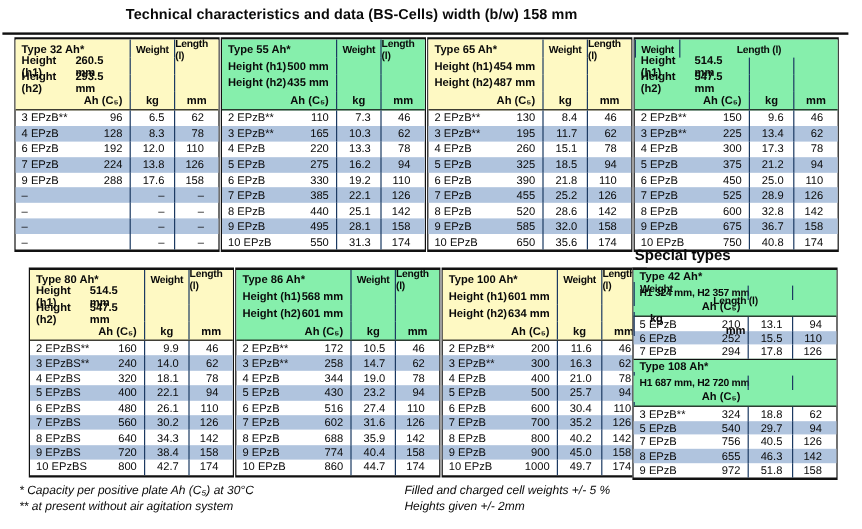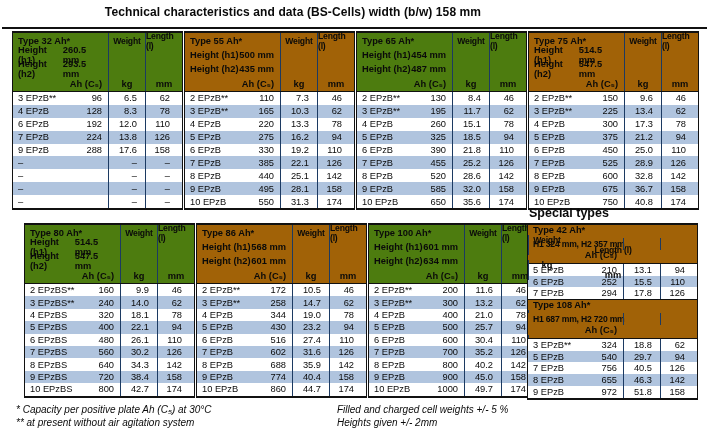--- a/index.html
+++ b/index.html
@@ -13,22 +13,22 @@
 
   .tables-row{position:absolute;display:flex;gap:1px;}
   .top-tables{left:12px;top:31px;}
   .bottom-tables{left:24px;top:223px;}
   .special-wrap{position:absolute;left:527px;top:206px;width:172px;}
   .special-heading{font-size:12.5px;font-weight:bold;margin:0 0 3px 2px;}
 
   .ctable{width:171px;box-sizing:border-box;background:#fff;
     border:1px solid #111;border-top:2px solid #111;border-bottom:2px solid #111;
     font-size:9.3px;}
-  .dark  .thead{background:#4d7c0f;}
-  .light .thead{background:#a16207;}
+  .dark  .thead{background:#fef9c3;}
+  .light .thead{background:#86efac;}
   .thead{border-bottom:1px solid #111;}
   .thead.mid{border-top:1px solid #111;}
   .hrow{display:flex;height:14px;align-items:stretch;font-weight:bold;}
   .hrow.r1{height:15px;}
   .sp .hrow{height:12px;}
   .sp .hrow.r1{height:13px;flex-direction:column;}
   .c1{width:95px;box-sizing:border-box;padding:0 6px 0 5px;display:flex;
     align-items:center;}
   .c2{width:37px;box-sizing:border-box;border-left:1.5px solid #1c3a62;
     display:flex;align-items:center;justify-content:center;}
@@ -370,21 +370,20 @@
           </div>
           <div class="c2 num">35.6</div>
           <div class="c3 num">174</div>
         </div>
       </div>
   </div>
 
   <div class="ctable light">
     <div class="thead">
       <div class="hrow r1">
-        <div class="c1">Type 75 Ah*</div>
         <div class="c2 hdrsm">Weight</div>
         <div class="c3 hdrsm">Length (l)</div>
       </div>
       <div class="hrow">
         <div class="c1 pair">
           <span>Height (h1)</span>
           <span>514.5 mm</span>
         </div>
           <div class="c2"></div>
           <div class="c3"></div>
@@ -727,21 +726,21 @@
             <span>200</span>
           </div>
           <div class="c2 num">11.6</div>
           <div class="c3 num">46</div>
         </div>
         <div class="tr">
           <div class="c1 pair">
             <span>3 EPzB**</span>
             <span>300</span>
           </div>
-          <div class="c2 num">13.2</div>
+          <div class="c2 num">16.3</div>
           <div class="c3 num">62</div>
         </div>
         <div class="tr">
           <div class="c1 pair">
             <span>4 EPzB</span>
             <span>400</span>
           </div>
           <div class="c2 num">21.0</div>
           <div class="c3 num">78</div>
         </div>

